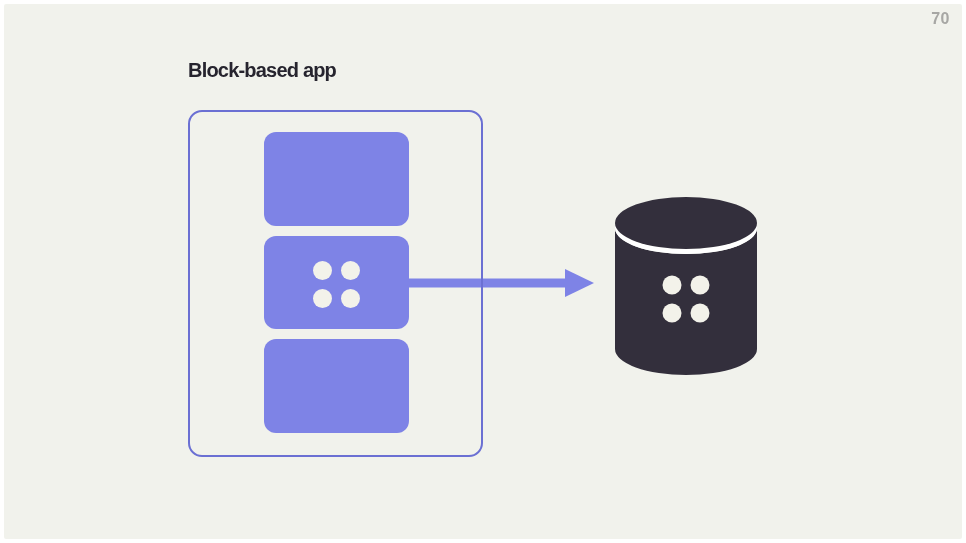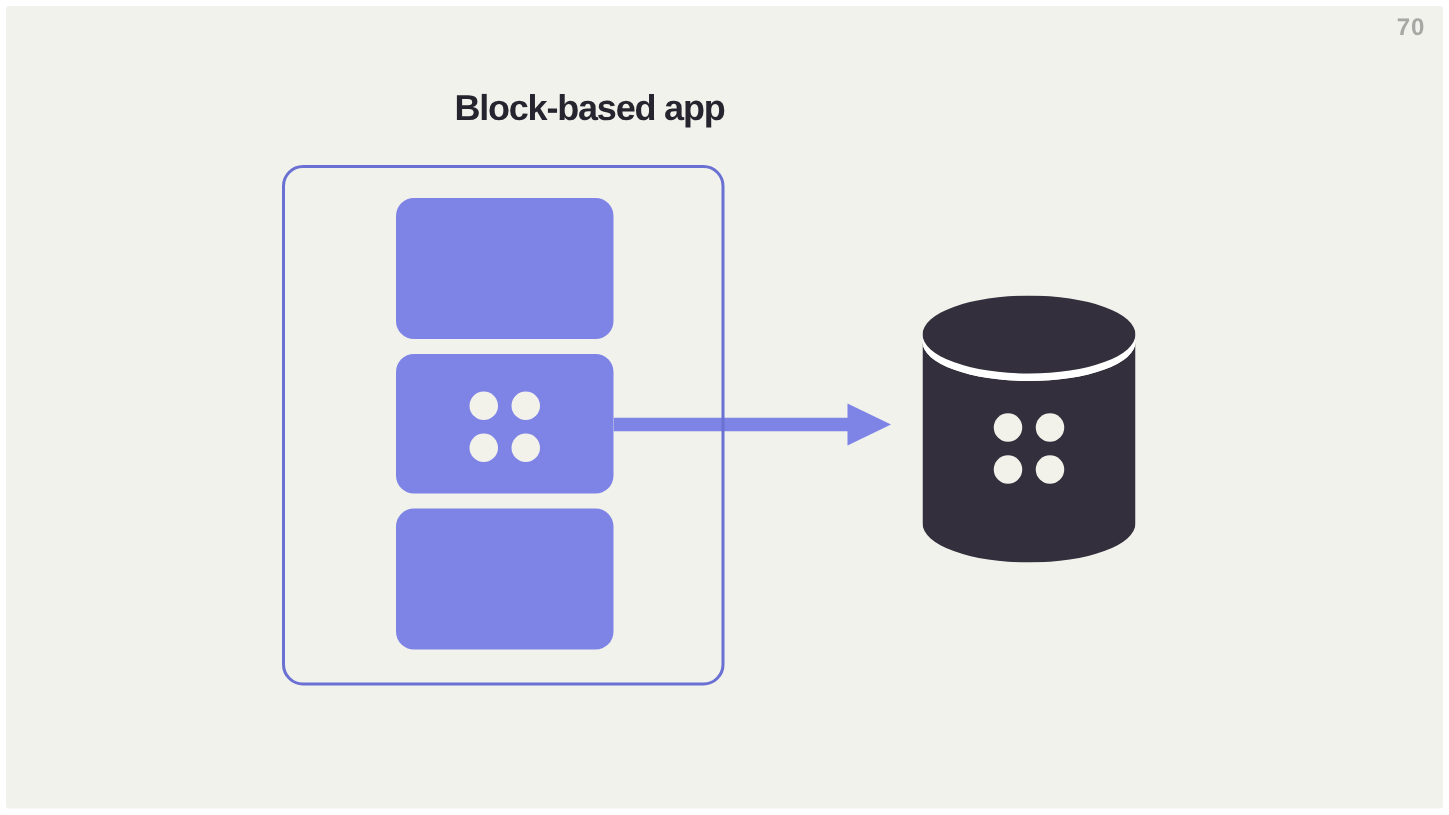--- a/index.html
+++ b/index.html
@@ -27,24 +27,24 @@
     font-size: 16px;
     font-weight: 600;
     color: #a7a7a4;
     letter-spacing: 0.5px;
     margin-left: 21px;
   }
 
   .title {
     position: absolute;
     color: #26242e;
-    font-size: 24px;
+    font-size: 20px;
     font-weight: 600;
     letter-spacing: -0.8px;
-    text-align: right;
+    text-align: left;
     white-space: nowrap;
   }
   .title.app-title   { left: 184px; top: 55px;  width: 295px; }
   .title.store-title { left: 531px; top: 120px; width: 302px; }
 
   .app-container {
     position: absolute;
     left: 184px;
     top: 106px;
     width: 295px;

